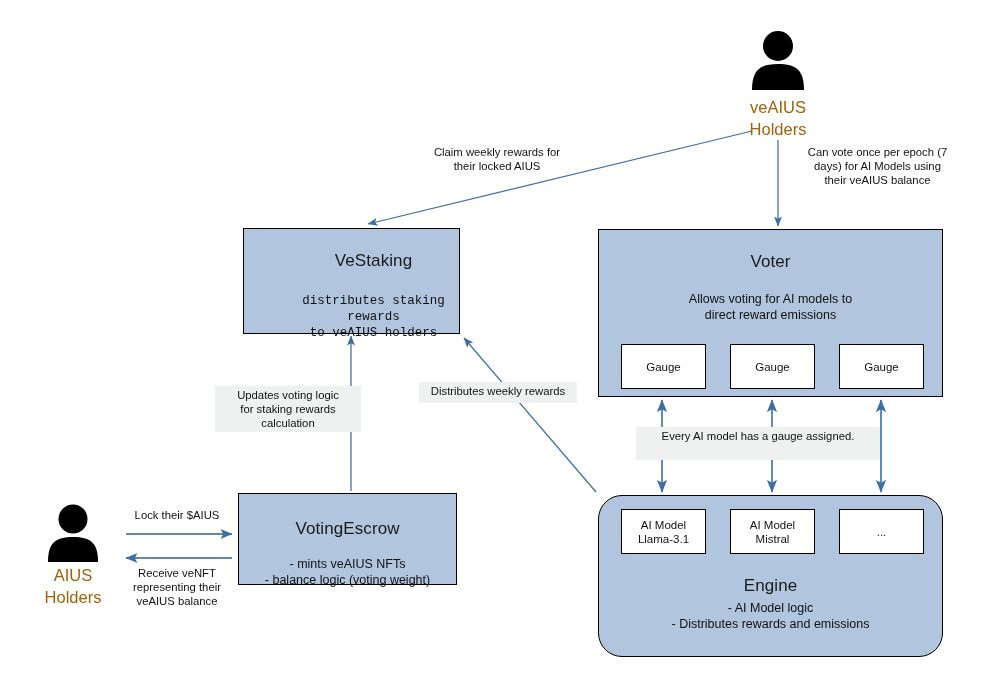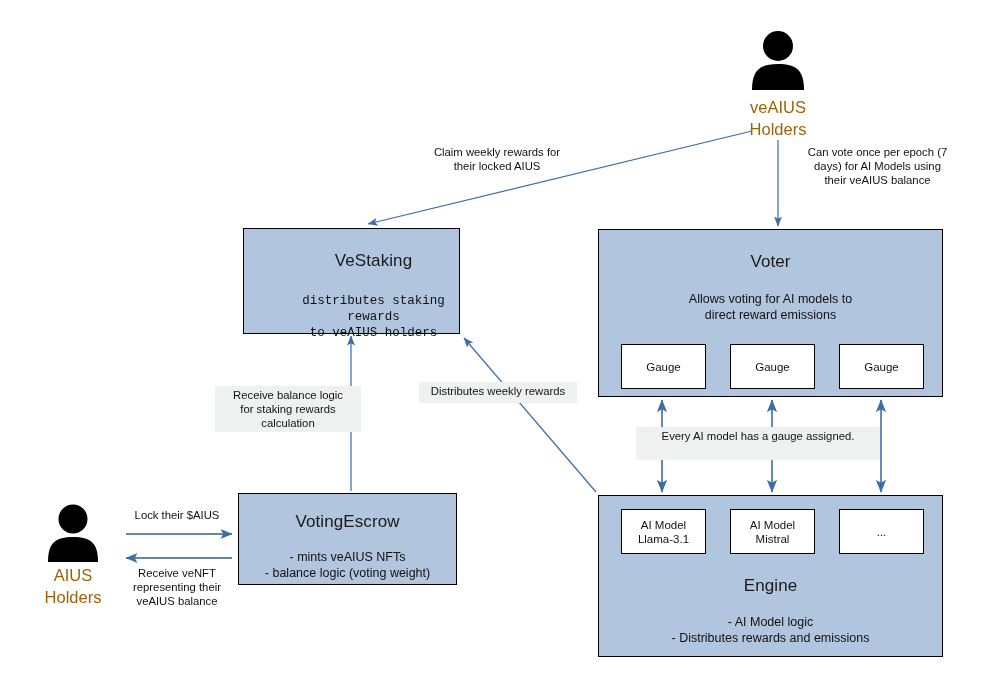--- a/index.html
+++ b/index.html
@@ -151,30 +151,30 @@
     <span>Gauge</span>
   </div>
   <div class="inner-box" style="left:730px; top:344px; width:85px; height:45px;">
     <span>Gauge</span>
   </div>
   <div class="inner-box" style="left:839px; top:344px; width:85px; height:45px;">
     <span>Gauge</span>
   </div>
 
   <div class="node-box" style="left:238px; top:493px; width:219px; height:92px;">
-    <div class="node-title" style="margin-top:18px;">VotingEscrow</div>
+    <div class="node-title" style="margin-top:25px;">VotingEscrow</div>
     <div class="node-sub" style="margin-top:17px;">
       <div>- mints veAIUS NFTs</div>
       <div>- balance logic (voting weight)</div>
     </div>
   </div>
 
-  <div class="node-box" style="left:598px; top:495px; width:345px; height:162px;">
+  <div class="node-box" style="left:598px; top:495px; width:345px; height:162px;border-radius:24px;">
     <div class="node-title" style="margin-top:80px;">Engine</div>
-    <div class="node-sub" style="margin-top:18px;">
+    <div class="node-sub" style="margin-top:4px;">
       <div>- AI Model logic</div>
       <div>- Distributes rewards and emissions</div>
     </div>
   </div>
   <div class="inner-box" style="left:621px; top:509px; width:85px; height:45px; display:block; padding-top:8px;">
     <div>AI Model</div>
     <div>Llama-3.1</div>
   </div>
   <div class="inner-box" style="left:730px; top:509px; width:85px; height:45px; display:block; padding-top:8px;">
     <div>AI Model</div>
@@ -189,21 +189,21 @@
     <div>their locked AIUS</div>
   </div>
 
   <div class="plain-label" style="left:785px; top:145px; width:185px;">
     <div>Can vote once per epoch (7</div>
     <div>days)  for AI Models using</div>
     <div>their veAIUS balance</div>
   </div>
 
   <div class="edge-label" style="left:215px; top:386px; width:146px; height:46px;">
-    <div>Receive balance logic</div>
+    <div>Updates voting logic</div>
     <div>for staking rewards</div>
     <div>calculation</div>
   </div>
 
   <div class="edge-label" style="left:419px; top:382px; width:158px; height:21px;">
     <div>Distributes weekly rewards</div>
   </div>
 
   <div class="edge-label" style="left:636px; top:427px; width:244px; height:33px;">
     <div>Every AI model has a gauge assigned.</div>

